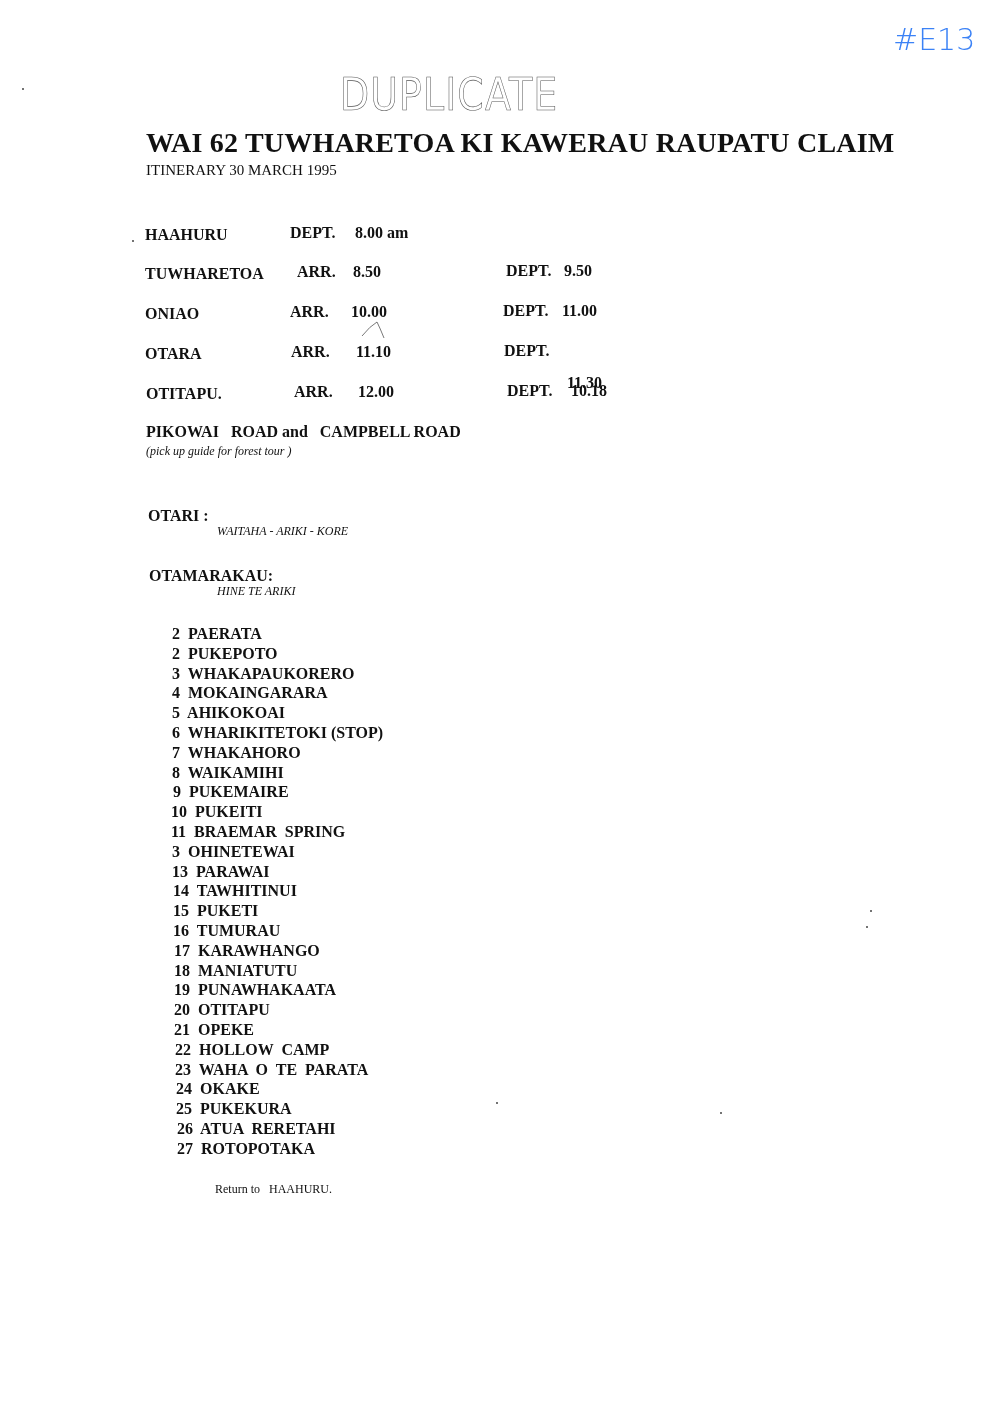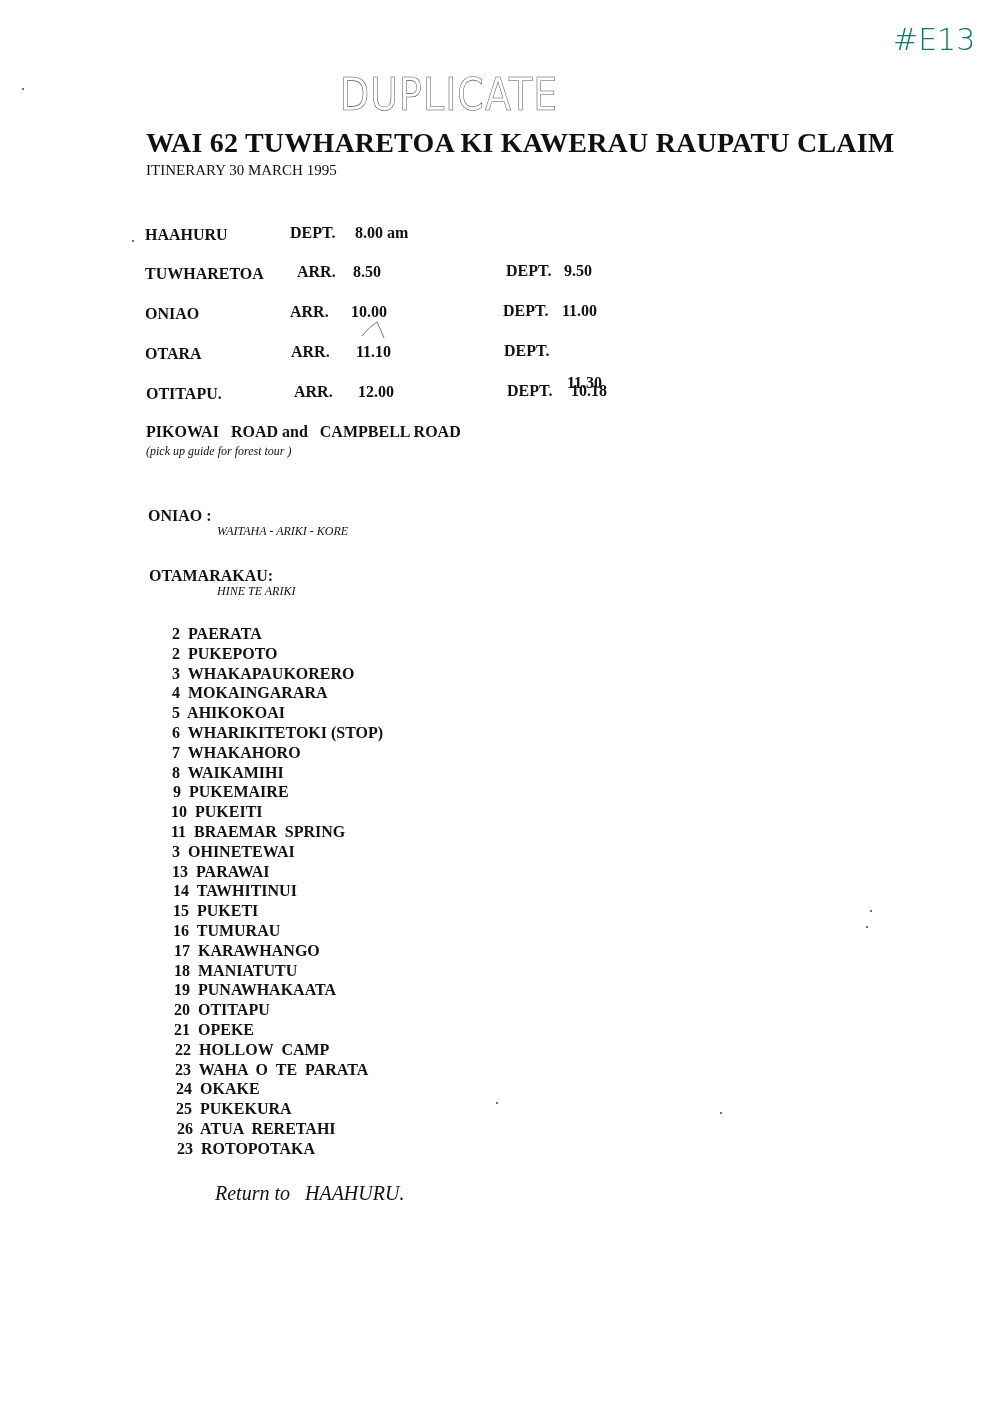--- a/index.html
+++ b/index.html
@@ -1,26 +1,26 @@
 <!DOCTYPE html>
 <html><head>
 <meta charset="utf-8">
 <style>
   html, body { margin:0; padding:0; background:#ffffff; }
   body { width:1000px; height:1414px; position:relative; overflow:hidden; font-family:"Liberation Serif", serif; color:#111; }
   .abs { position:absolute; white-space:nowrap; }
   .stamp { left:340px; top:70px; font-family:"DejaVu Sans", sans-serif; font-size:38px; letter-spacing:1px; color:#666; font-weight:normal; transform:scaleY(1.15); transform-origin:left top; -webkit-text-stroke:0.5px #555; color:transparent; }
-  .hand { left:893px; top:22px; font-family:"DejaVu Sans", sans-serif; font-size:30px; color:#0f766e; font-weight:300; }
+  .hand { left:893px; top:22px; font-family:"DejaVu Sans", sans-serif; font-size:30px; color:#3b82f6; font-weight:300; }
   .title { left:146px; top:127px; font-size:28px; font-weight:bold; letter-spacing:0.2px; }
   .subtitle { left:146px; top:162px; font-size:15px; }
   .b { font-weight:bold; font-size:16px;text-align:center; }
   .i { font-style:italic; font-size:12px; }
   .list { left:172px; top:624px; font-weight:bold; font-size:16px; line-height:19.8px; }
   .list div { white-space:nowrap; }
-  .ret { left:215px; top:1182px; font-size:20px;font-style:italic; }
+  .ret { left:215px; top:1182px; font-size:12px; }
   .mark { position:absolute; width:2px; height:2px; background:#444; border-radius:1px; }
 </style>
 </head>
 <body>
 
 <div class="abs stamp">DUPLICATE</div>
 <div class="abs hand">#E13</div>
 
 <div class="abs title">WAI 62 TUWHARETOA KI KAWERAU RAUPATU CLAIM</div>
 <div class="abs subtitle">ITINERARY  30  MARCH 1995</div>
@@ -61,21 +61,21 @@
   </div>
 </div>
 
 <svg class="abs" style="left:360px;top:318px;" width="30" height="24">
   <path d="M2 18 Q10 8 17 4 Q20 10 24 20" fill="none" stroke="#555" stroke-width="0.8"></path>
 </svg>
 
 <div class="abs b" style="left:146px;top:423px;white-space:pre;">PIKOWAI   ROAD and   CAMPBELL ROAD</div>
 <div class="abs i" style="left:146px;top:444px;">(pick up guide for forest tour )</div>
 
-<div class="abs b" style="left:148px;top:507px;">ONIAO :</div>
+<div class="abs b" style="left:148px;top:507px;">OTARI :</div>
 <div class="abs i" style="left:217px;top:524px;">WAITAHA - ARIKI - KORE</div>
 
 <div class="abs b" style="left:149px;top:567px;">OTAMARAKAU:</div>
 <div class="abs i" style="left:217px;top:584px;">HINE TE ARIKI</div>
 
 <div class="abs list">
   <div style="margin-left:0px;white-space:pre;">2  PAERATA</div>
   <div style="margin-left:0px;white-space:pre;">2  PUKEPOTO</div>
   <div style="margin-left:0px;white-space:pre;">3  WHAKAPAUKORERO</div>
   <div style="margin-left:0px;white-space:pre;">4  MOKAINGARARA</div>
@@ -94,21 +94,21 @@
   <div style="margin-left:2px;white-space:pre;">17  KARAWHANGO</div>
   <div style="margin-left:2px;white-space:pre;">18  MANIATUTU</div>
   <div style="margin-left:2px;white-space:pre;">19  PUNAWHAKAATA</div>
   <div style="margin-left:2px;white-space:pre;">20  OTITAPU</div>
   <div style="margin-left:2px;white-space:pre;">21  OPEKE</div>
   <div style="margin-left:3px;white-space:pre;">22  HOLLOW  CAMP</div>
   <div style="margin-left:3px;white-space:pre;">23  WAHA  O  TE  PARATA</div>
   <div style="margin-left:4px;white-space:pre;">24  OKAKE</div>
   <div style="margin-left:4px;white-space:pre;">25  PUKEKURA</div>
   <div style="margin-left:5px;white-space:pre;">26  ATUA  RERETAHI</div>
-  <div style="margin-left:5px;white-space:pre;">23  ROTOPOTAKA</div>
+  <div style="margin-left:5px;white-space:pre;">27  ROTOPOTAKA</div>
 </div>
 
 <div class="abs ret" style="white-space:pre;">Return to   HAAHURU.</div>
 
 <div class="mark" style="left:22px;top:88px;"></div>
 <div class="mark" style="left:870px;top:910px;"></div>
 <div class="mark" style="left:866px;top:926px;"></div>
 <div class="mark" style="left:496px;top:1102px;"></div>
 <div class="mark" style="left:720px;top:1112px;"></div>
 <div class="mark" style="left:132px;top:240px;"></div>

